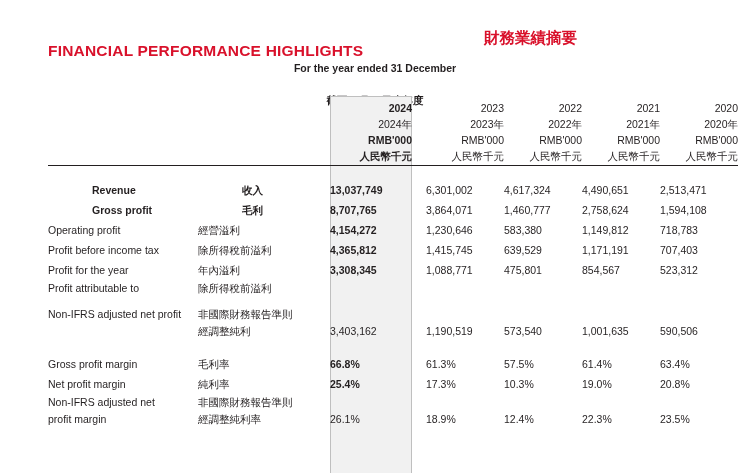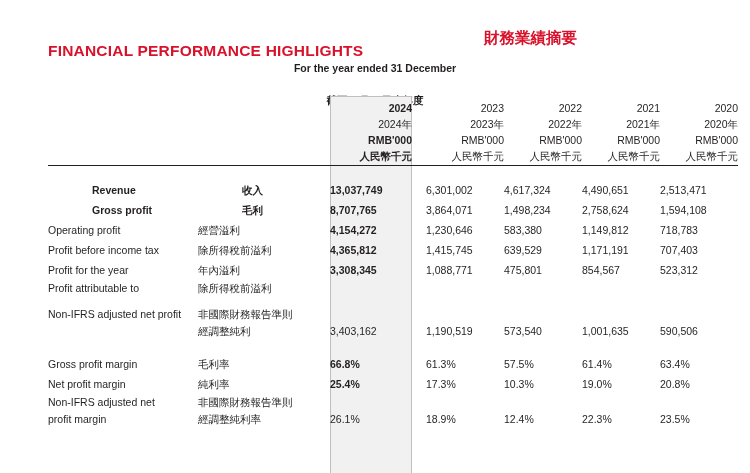--- a/index.html
+++ b/index.html
@@ -218,21 +218,21 @@
       <td>4,617,324</td>
       <td>4,490,651</td>
       <td>2,513,471</td>
     </tr>
 
     <tr class="data-row">
       <td class="bold">Gross profit</td>
       <td class="bold">毛利</td>
       <td class="hl">8,707,765</td>
       <td>3,864,071</td>
-      <td>1,498,234</td>
+      <td>1,460,777</td>
       <td>2,758,624</td>
       <td>1,594,108</td>
     </tr>
 
     <tr class="data-row">
       <td>Operating profit</td>
       <td>經營溢利</td>
       <td class="hl">4,154,272</td>
       <td>1,230,646</td>
       <td>583,380</td>

